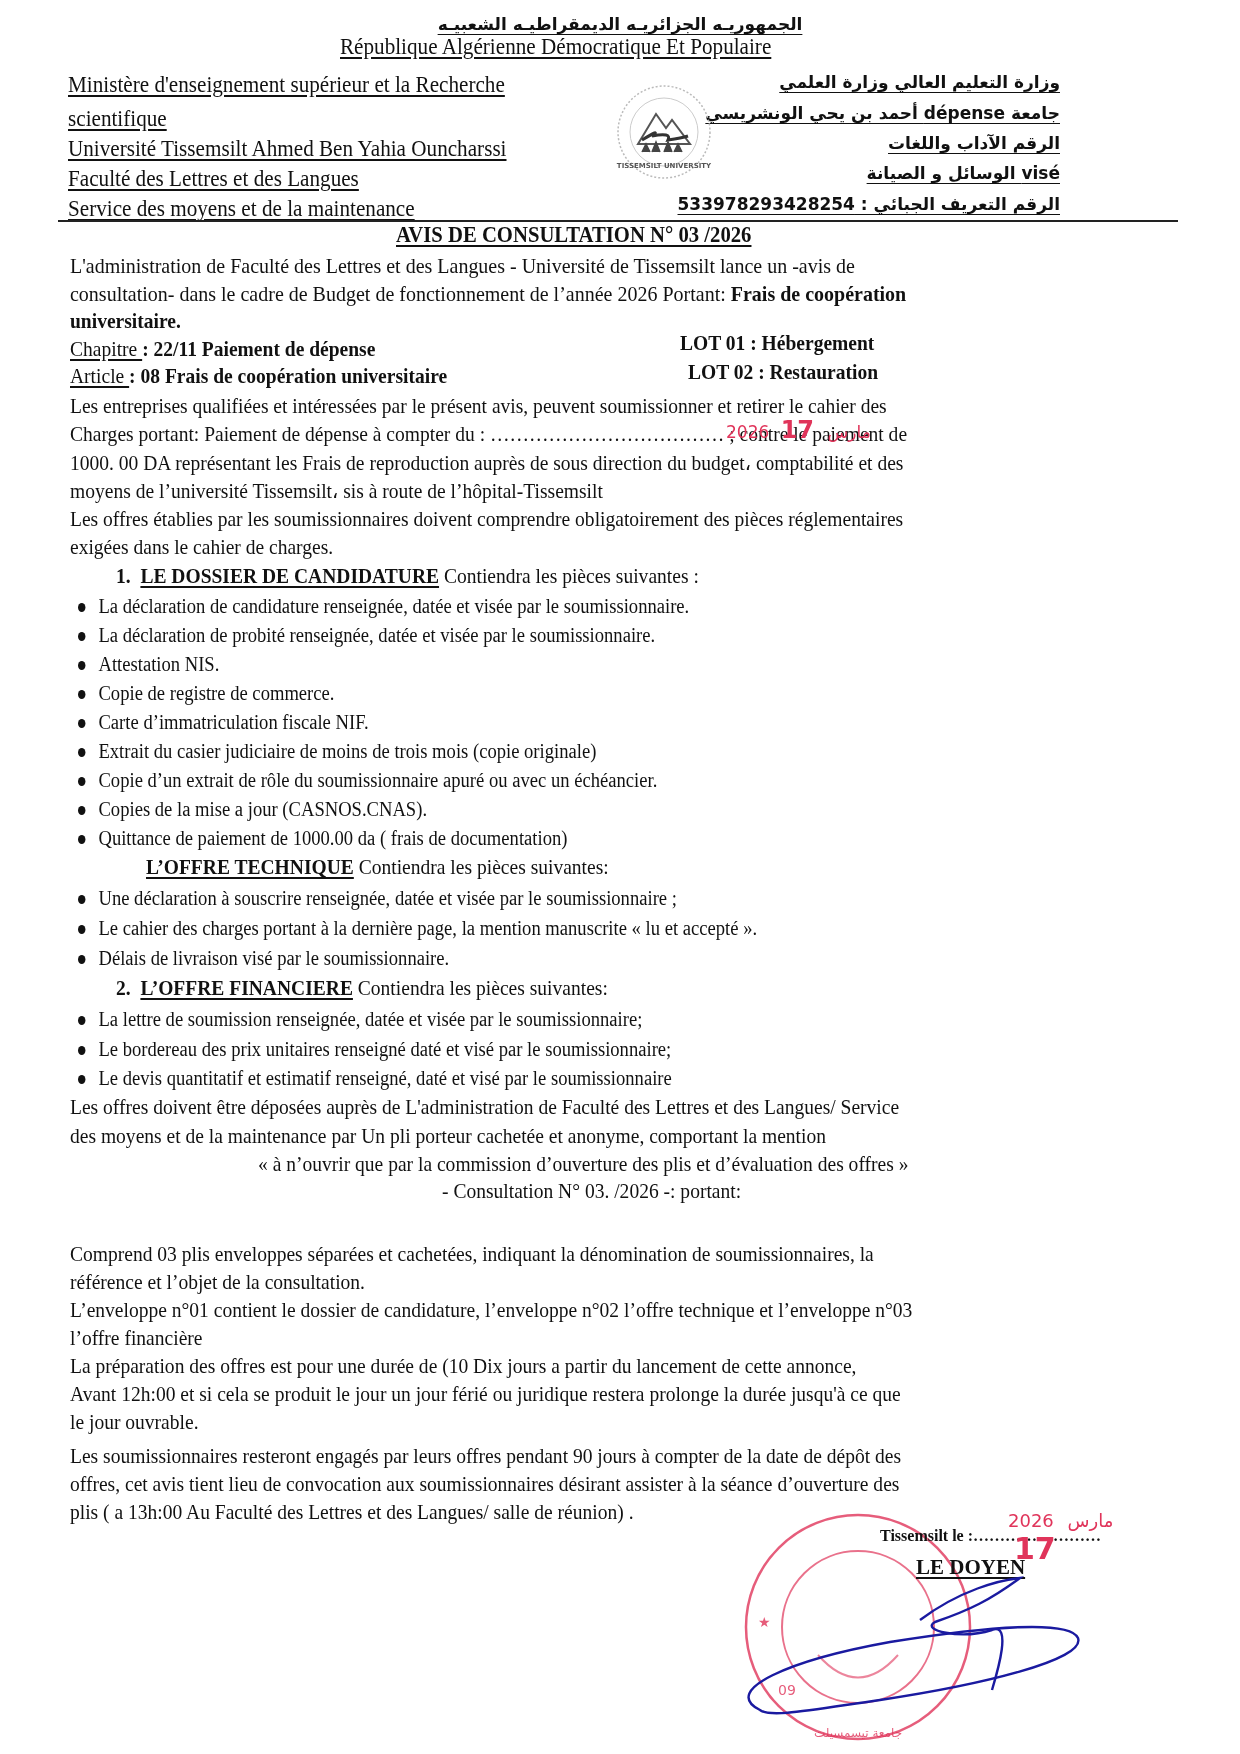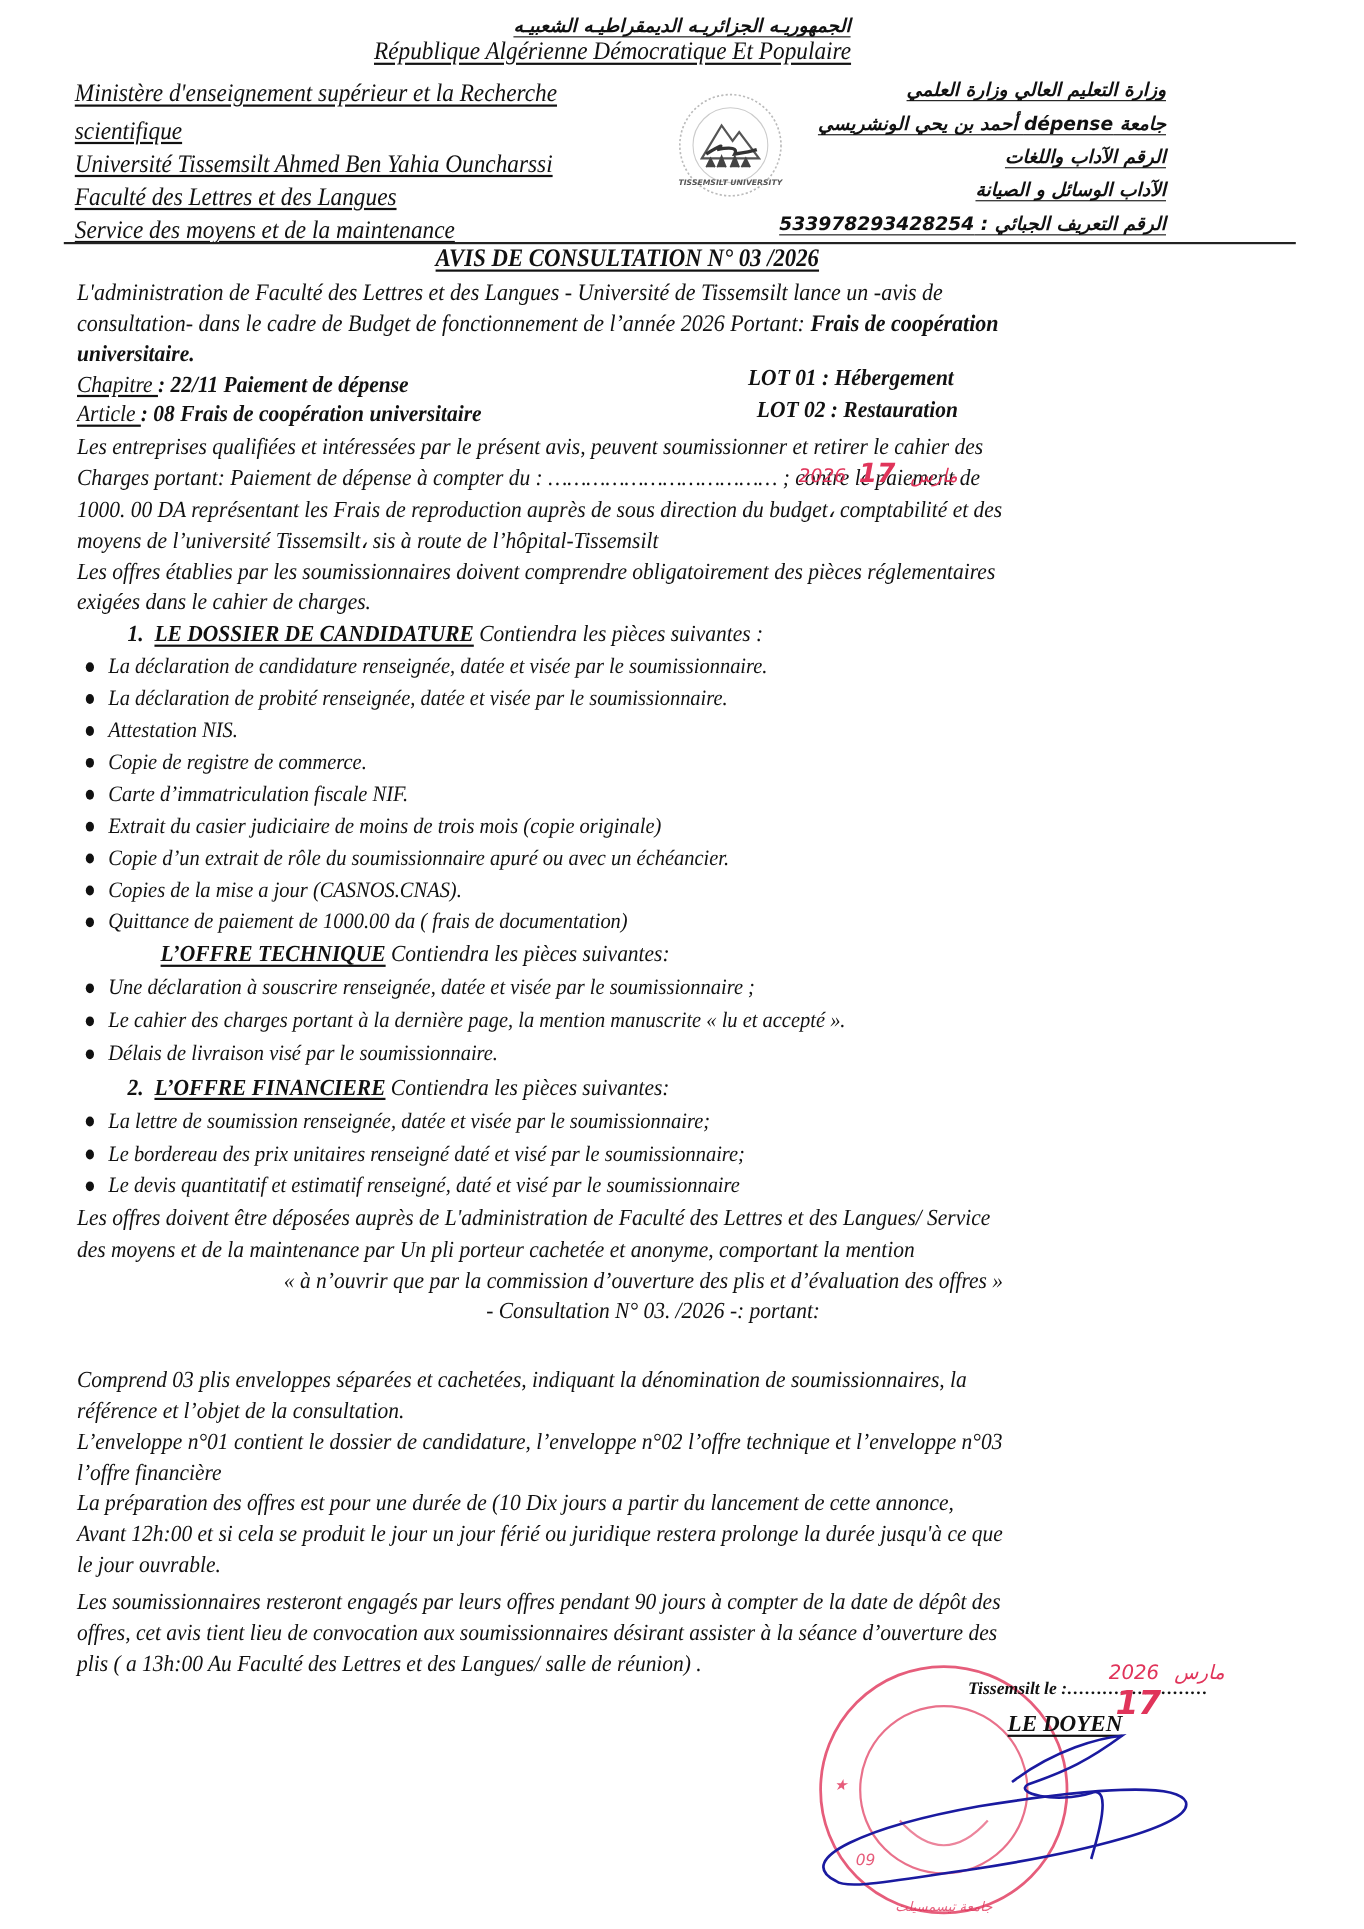--- a/index.html
+++ b/index.html
@@ -1,18 +1,18 @@
 <!DOCTYPE html>
 <html><head>
 <meta charset="utf-8">
 <style>
   html, body { margin:0; padding:0; background:#ffffff; }
   body { width:1240px; height:1754px; position:relative; overflow:hidden;
          font-family:"Liberation Serif","DejaVu Serif",serif; color:#111; }
-  .page { position:absolute; left:0; top:0; width:1140px; height:1754px;font-style:italic; }
+  .page { position:absolute; left:0; top:0; width:1140px; height:1754px; }
   .abs { position:absolute; white-space:nowrap; }
   .u { text-decoration:underline; text-underline-offset:3px; }
   .b { font-weight:bold; }
   .ar { direction:rtl; font-family:"DejaVu Sans",sans-serif; font-weight:bold; }
 
   .hdr-fr { font-size:23px; transform:scaleX(0.92); transform-origin:left center; }
   .hdr-ar { font-size:17px; text-decoration:underline; text-underline-offset:4px; }
   .hrule { position:absolute; left:58px; width:1120px; height:2px; background:#222; }
 
   .title { font-size:23px; font-weight:bold; text-decoration:underline; text-underline-offset:3px; }
@@ -37,21 +37,21 @@
 
   <div class="abs hdr-fr u" style="left:68px; top:72px;">Ministère d'enseignement supérieur et la Recherche</div>
   <div class="abs hdr-fr u" style="left:68px; top:106px;">scientifique</div>
   <div class="abs hdr-fr u" style="left:68px; top:136px;">Université Tissemsilt Ahmed Ben Yahia Ouncharssi</div>
   <div class="abs hdr-fr u" style="left:68px; top:166px;">Faculté des Lettres et des Langues</div>
   <div class="abs hdr-fr u" style="left:68px; top:196px;">Service des moyens et de la maintenance</div>
 
   <div class="abs ar hdr-ar" style="right:80px; top:72px;">وزارة التعليم العالي وزارة العلمي</div>
   <div class="abs ar hdr-ar" style="right:80px; top:103px;">جامعة dépense أحمد بن يحي الونشريسي</div>
   <div class="abs ar hdr-ar" style="right:80px; top:133px;">الرقم الآداب واللغات</div>
-  <div class="abs ar hdr-ar" style="right:80px; top:163px;">الآداب الوسائل و الصيانة</div>
+  <div class="abs ar hdr-ar" style="right:80px; top:163px;">visé الوسائل و الصيانة</div>
   <div class="abs ar hdr-ar" style="right:80px; top:194px;">الرقم التعريف الجبائي : 533978293428254</div>
 
   <svg class="logo" viewBox="0 0 104 100">
     <circle cx="52" cy="50" r="46" fill="none" stroke="#bbb" stroke-width="1.5" stroke-dasharray="2 2"></circle>
     <circle cx="52" cy="50" r="34" fill="none" stroke="#ccc" stroke-width="1"></circle>
     <path d="M26 62 L44 32 L54 46 L60 38 L78 62 Z" fill="none" stroke="#555" stroke-width="2"></path>
     <path d="M30 58 Q50 46 40 54 Q60 50 56 58 Q70 56 76 54" fill="none" stroke="#333" stroke-width="3"></path>
     <path d="M30 70 L34 62 L38 70 M40 70 L44 60 L48 70 M52 70 L56 60 L60 70 M62 70 L66 62 L70 70" fill="#444" stroke="#444" stroke-width="1.5"></path>
     <text x="52" y="86" font-size="7" text-anchor="middle" fill="#555" font-family="DejaVu Sans, sans-serif" font-weight="bold">TISSEMSILT UNIVERSITY</text>
   </svg>

